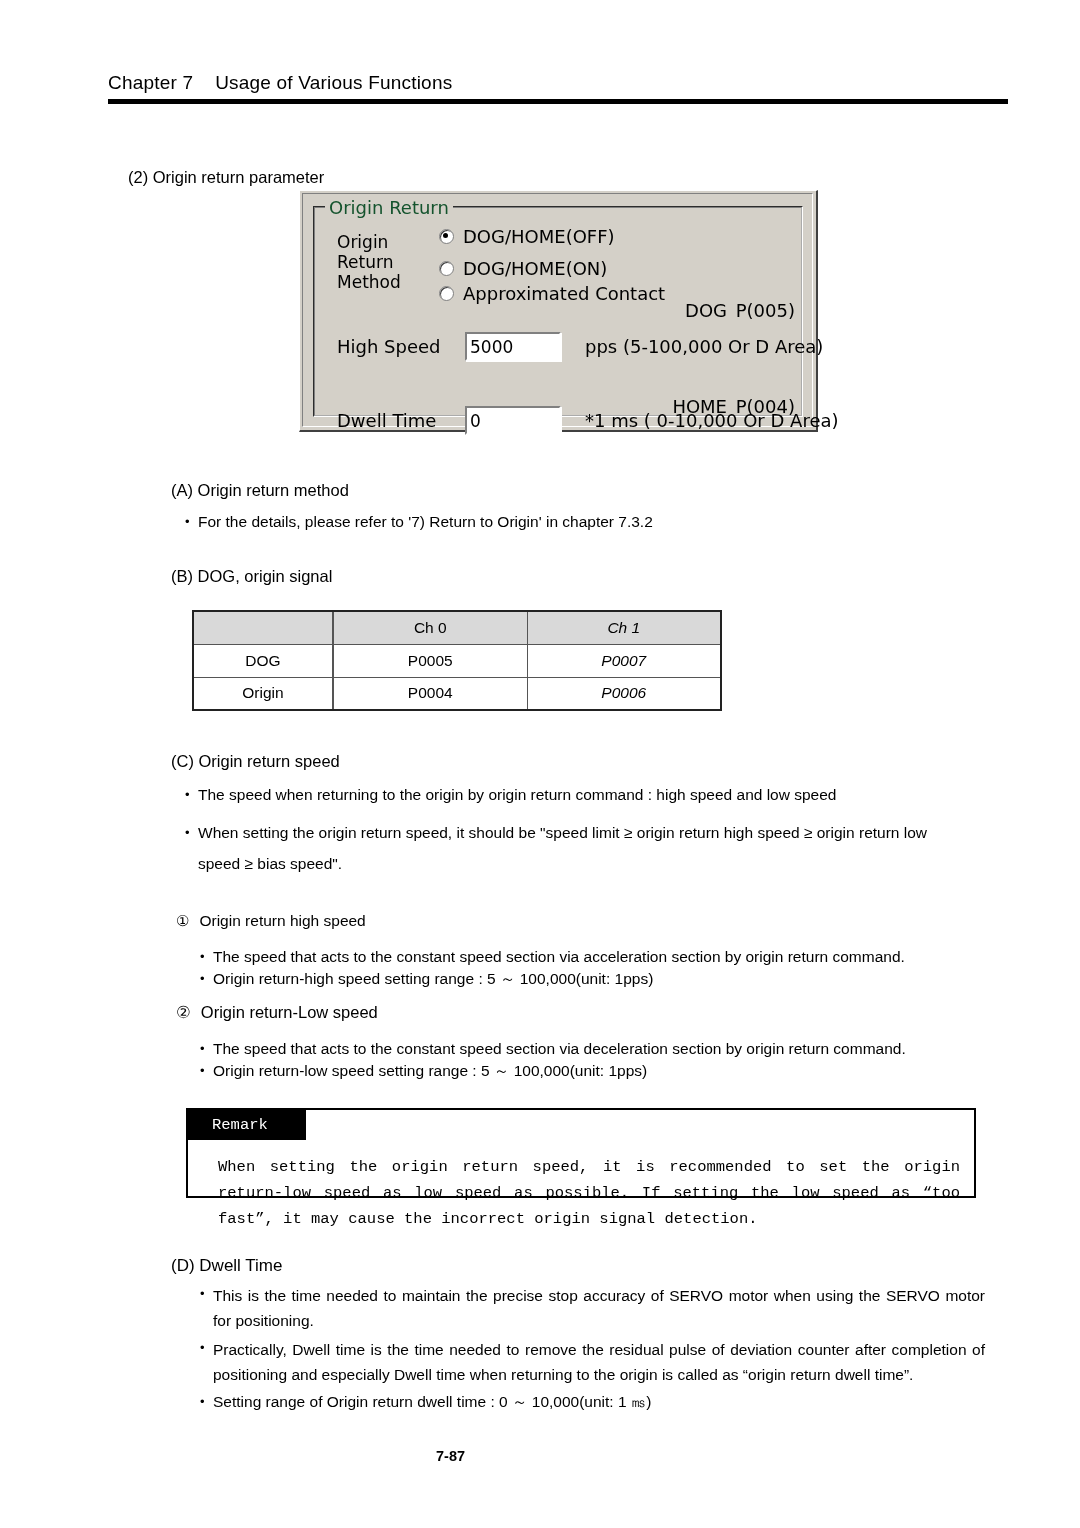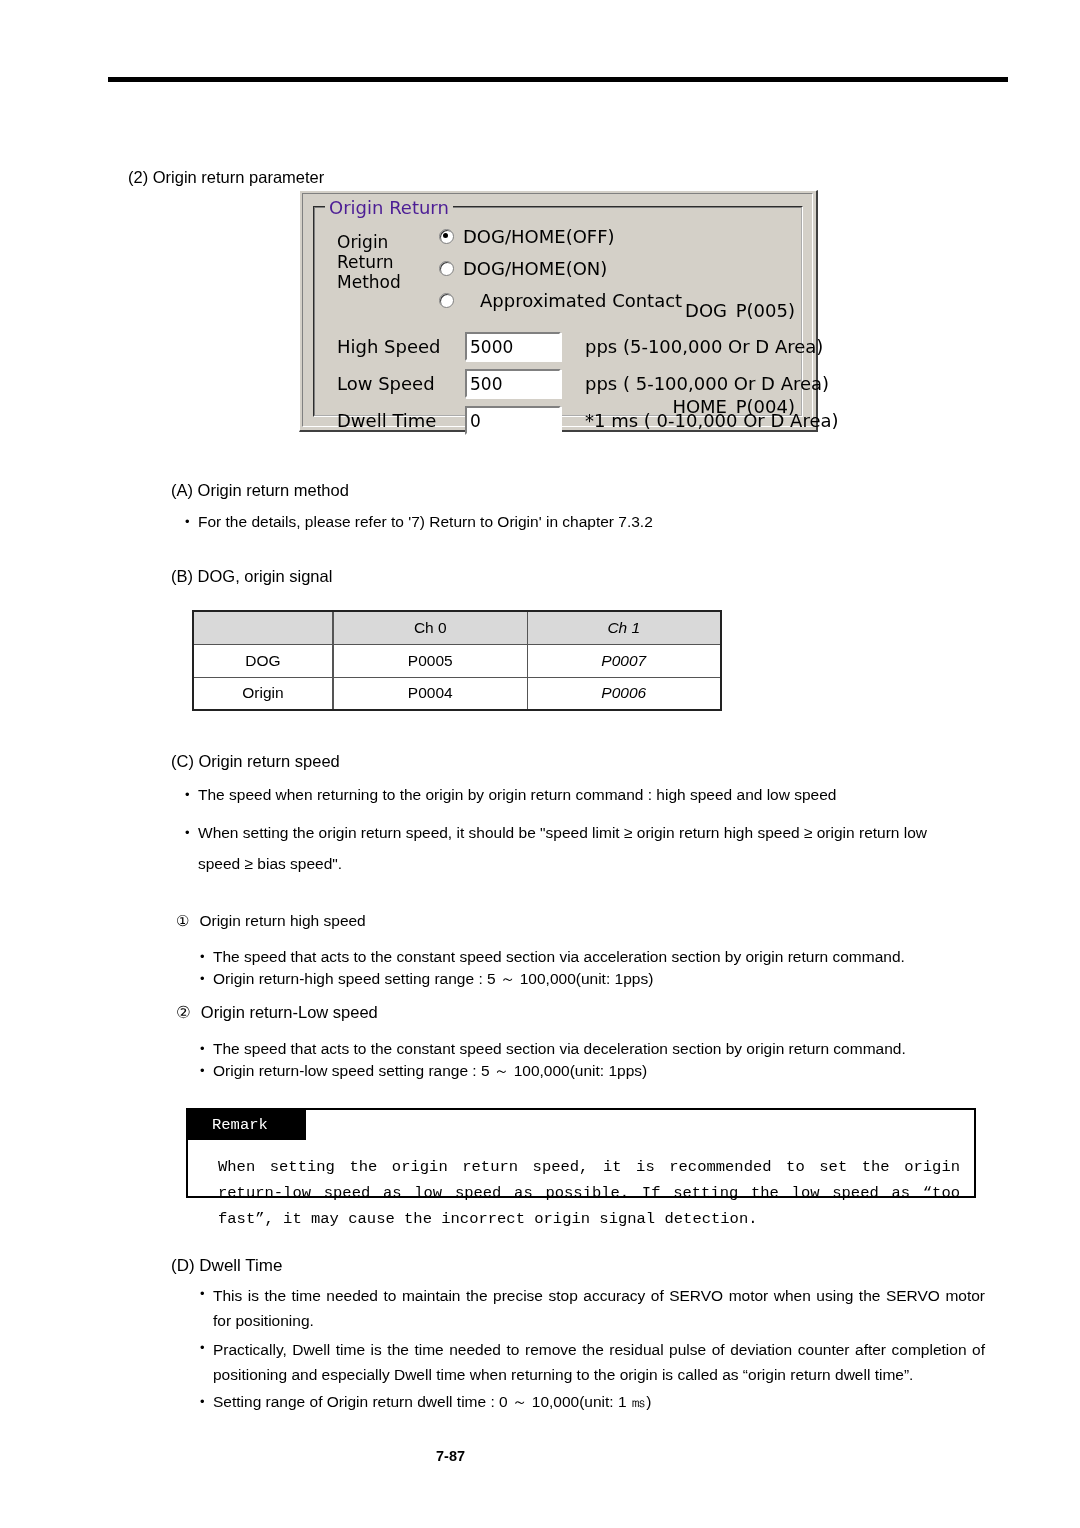--- a/index.html
+++ b/index.html
@@ -88,21 +88,21 @@
     border: 2px groove #ffffff;
     border-color: #808080 #ffffff #ffffff #808080;
   }
   .group-title {
     position: absolute;
     left: 10px;
     top: -11px;
     background: #d4d0c8;
     padding: 0 4px;
     font-size: 18px;
-    color: #4c1d95;
+    color: #14532d;
     white-space: nowrap;
     font-family: "DejaVu Sans", sans-serif;
   }
 
   .method-label {
     position: absolute;
     left: 22px;
     top: 24px;
     font-size: 17px;
     line-height: 20px;
@@ -252,20 +252,21 @@
   }
   .circnum {
     display: inline-block;
     font-size: 15px;
   }
 </style>
 </head>
 <body>
 
 <div class="page-header">
+  <div class="hdr-text">Chapter 7    Usage of Various Functions</div>
   <div class="hdr-rule"></div>
 </div>
 
 <div class="abs sec-label" style="left:128px; top:168px;text-align:right;">(2) Origin return parameter</div>
 
 <div class="dialog">
   <div class="dialog-inner">
     <div class="groupbox">
       <div class="group-title">Origin Return</div>
 
@@ -276,21 +277,21 @@
       <div class="radio-row" style="left:124px; top:18px;">
         <span class="radio checked"></span>
         <span>DOG/HOME(OFF)</span>
       </div>
 
       <div class="radio-row" style="left:124px; top:50px;">
         <span class="radio"></span>
         <span>DOG/HOME(ON)</span>
       </div>
 
-      <div class="radio-row" style="left:124px; top:82px;gap:17px;">
+      <div class="radio-row" style="left:124px; top:75px;">
         <span class="radio"></span>
         <span>Approximated Contact</span>
       </div>
 
       <div class="sig-col">
         <div class="sig-line">
           <span class="sn">DOG</span>
           <span class="sv">P(005)</span>
         </div>
         <div class="sig-line">
@@ -298,25 +299,20 @@
           <span class="sv">P(004)</span>
         </div>
       </div>
 
       <div class="field-row" style="left:22px; top:124px;">
         <span class="flabel">High Speed</span>
         <span class="textbox">5000</span>
         <span class="funit">pps (5-100,000 Or D Area)</span>
       </div>
 
-      <div class="field-row" style="left:22px; top:161px;">
-        <span class="flabel">Low Speed</span>
-        <span class="textbox">500</span>
-        <span class="funit">pps ( 5-100,000 Or D Area)</span>
-      </div>
 
       <div class="field-row" style="left:22px; top:198px;">
         <span class="flabel">Dwell Time</span>
         <span class="textbox">0</span>
         <span class="funit">*1 ms ( 0-10,000 Or D Area)</span>
       </div>
     </div>
   </div>
 </div>
 

